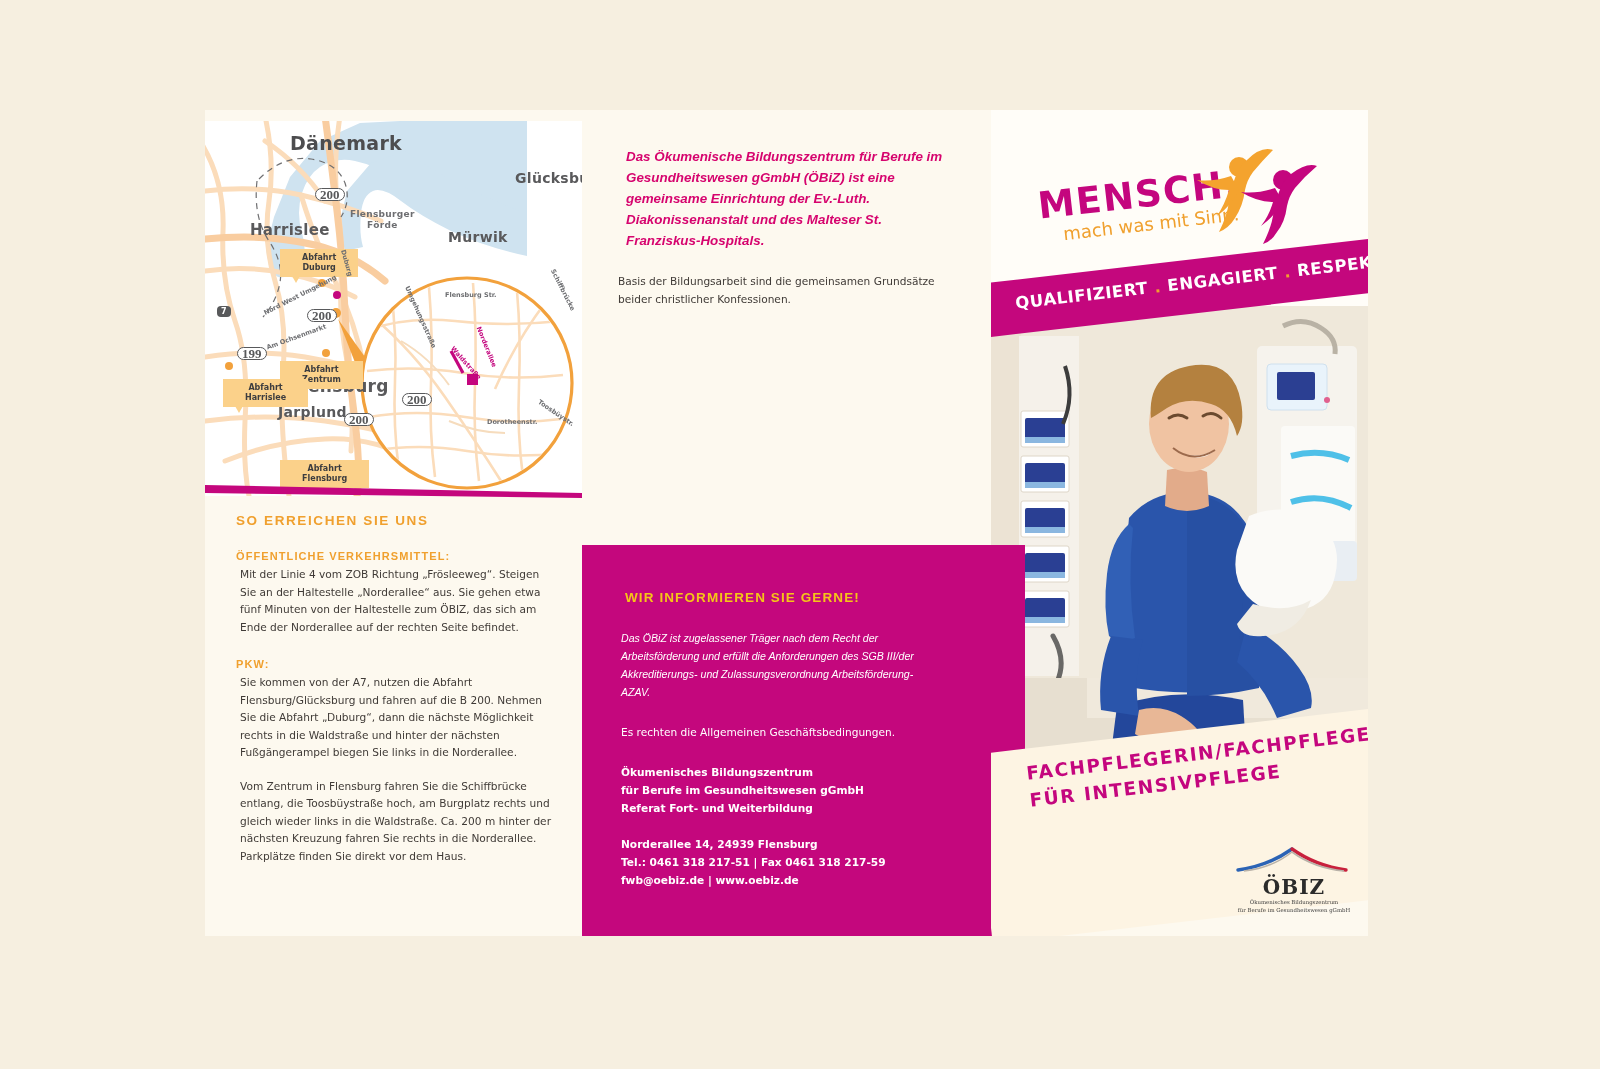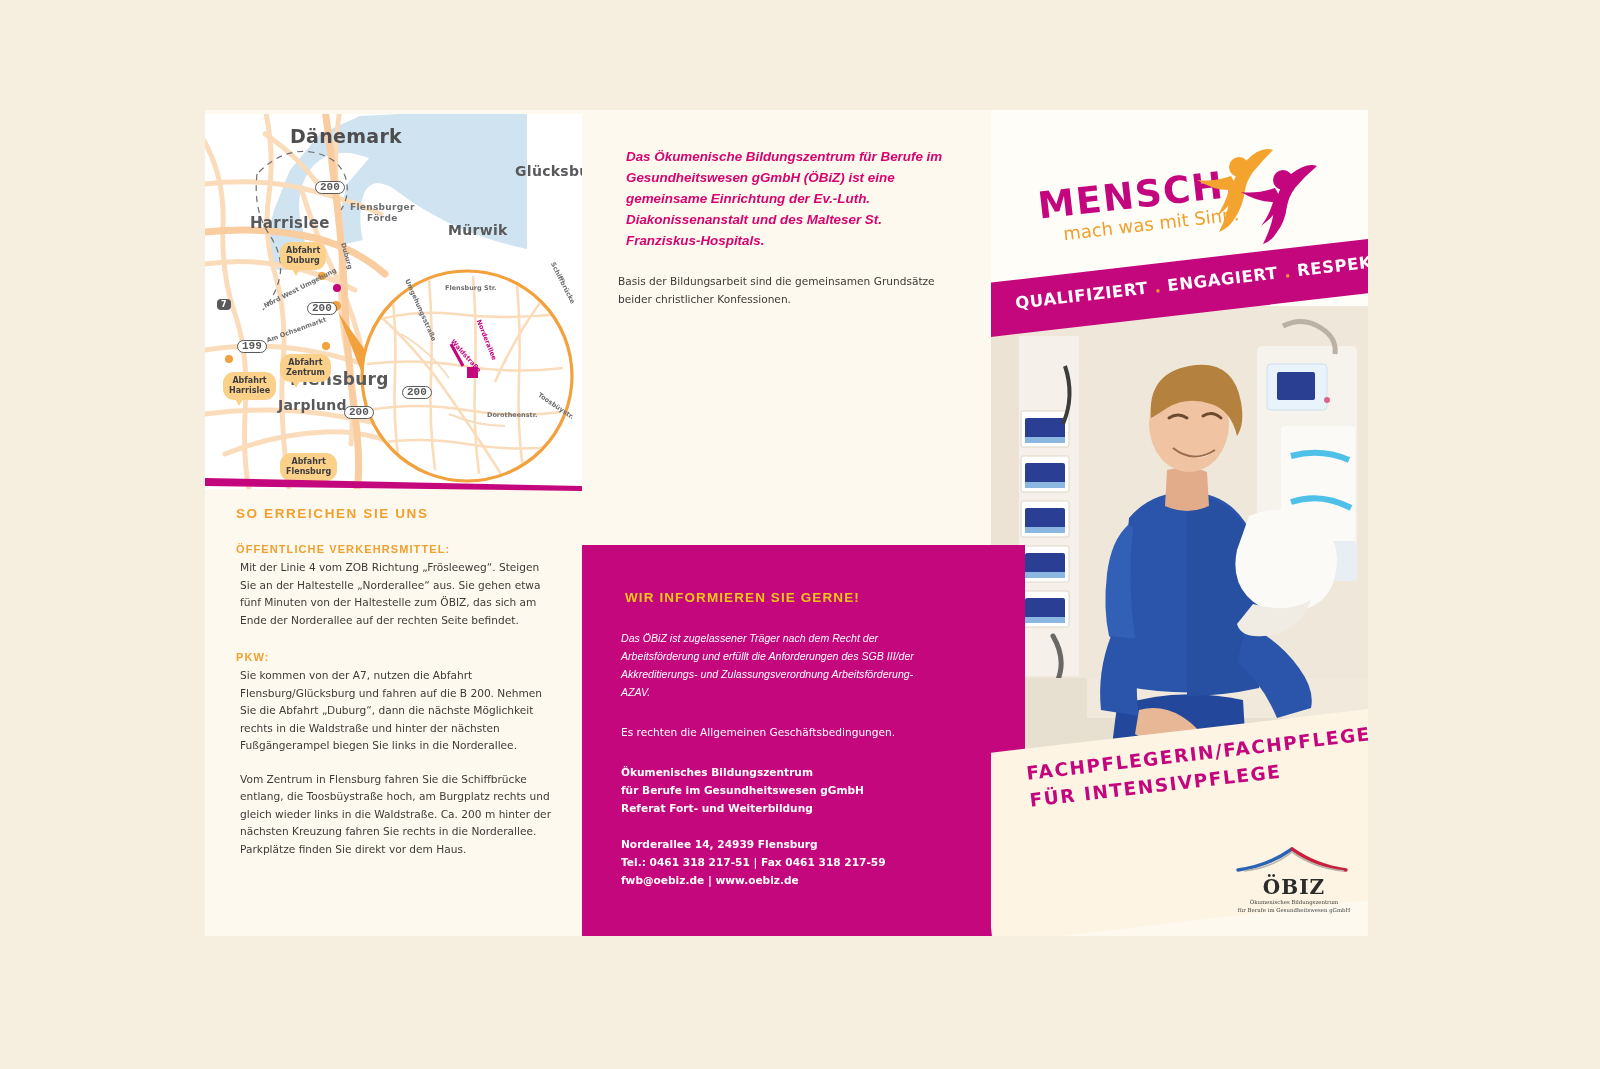--- a/index.html
+++ b/index.html
@@ -14,21 +14,21 @@
 
   
   .sheet{
     position:absolute;left:205px;top:110px;
     width:1163px;height:826px;
     background:#fdf9ef;
     box-shadow:0 0 0 0 rgba(0,0,0,0);
   }
 
   
-  .panel-left{position:absolute;left:0;top:4px;width:377px;height:826px;}
+  .panel-left{position:absolute;left:0;top:11px;width:377px;height:826px;}
 
   .map-box{
     position:absolute;left:0;top:0;width:377px;height:375px;
     background:#ffffff;overflow:hidden;
   }
   .map-svg{position:absolute;left:0;top:0;}
 
   .map-label{
     position:absolute;color:#59595b;font-weight:bold;
     letter-spacing:.3px;white-space:nowrap;
@@ -42,28 +42,28 @@
   .lbl-jarplund{left:73px;top:283px;font-size:14px;}
   .lbl-foerde{left:145px;top:88px;font-size:9px;color:#6d6e71;font-weight:bold;text-align:center;line-height:11px;}
 
   .autobahn-sign{
     position:absolute;background:#58595b;color:#fff;border-radius:4px;
     font-size:8px;font-weight:bold;padding:1px 4px;
     font-family:"DejaVu Sans", sans-serif;
   }
   .road-badge{
     position:absolute;background:#fff;border:1.4px solid #58595b;border-radius:7px;
-    color:#58595b;font-size:11px;font-weight:bold;padding:0 4px;line-height:11px;
-    font-family:Liberation Mono, monospace;
+    color:#58595b;font-size:13px;font-weight:bold;padding:0 4px;line-height:11px;
+    font-family:Liberation Serif, serif;
   }
 
   .callout{
-    position:absolute;background:#fbd18a;border-radius:11px;
+    position:absolute;background:#fbd18a;border-radius:0;
     color:#3d3d3f;font-size:8px;font-weight:bold;line-height:10px;
-    padding:4px 6px;text-align:center;white-space:nowrap;
+    padding:4px 22px;text-align:center;white-space:nowrap;
     font-family:"DejaVu Sans", sans-serif;
   }
   .callout:after{
     content:"";position:absolute;width:0;height:0;
     border-left:4px solid transparent;border-right:4px solid transparent;
     border-top:7px solid #fbd18a;left:12px;bottom:-6px;
   }
   .dot-orange{position:absolute;width:8px;height:8px;border-radius:50%;background:#f2a13c;}
   .dot-magenta{position:absolute;width:8px;height:8px;border-radius:50%;background:#c4067e;}
 

